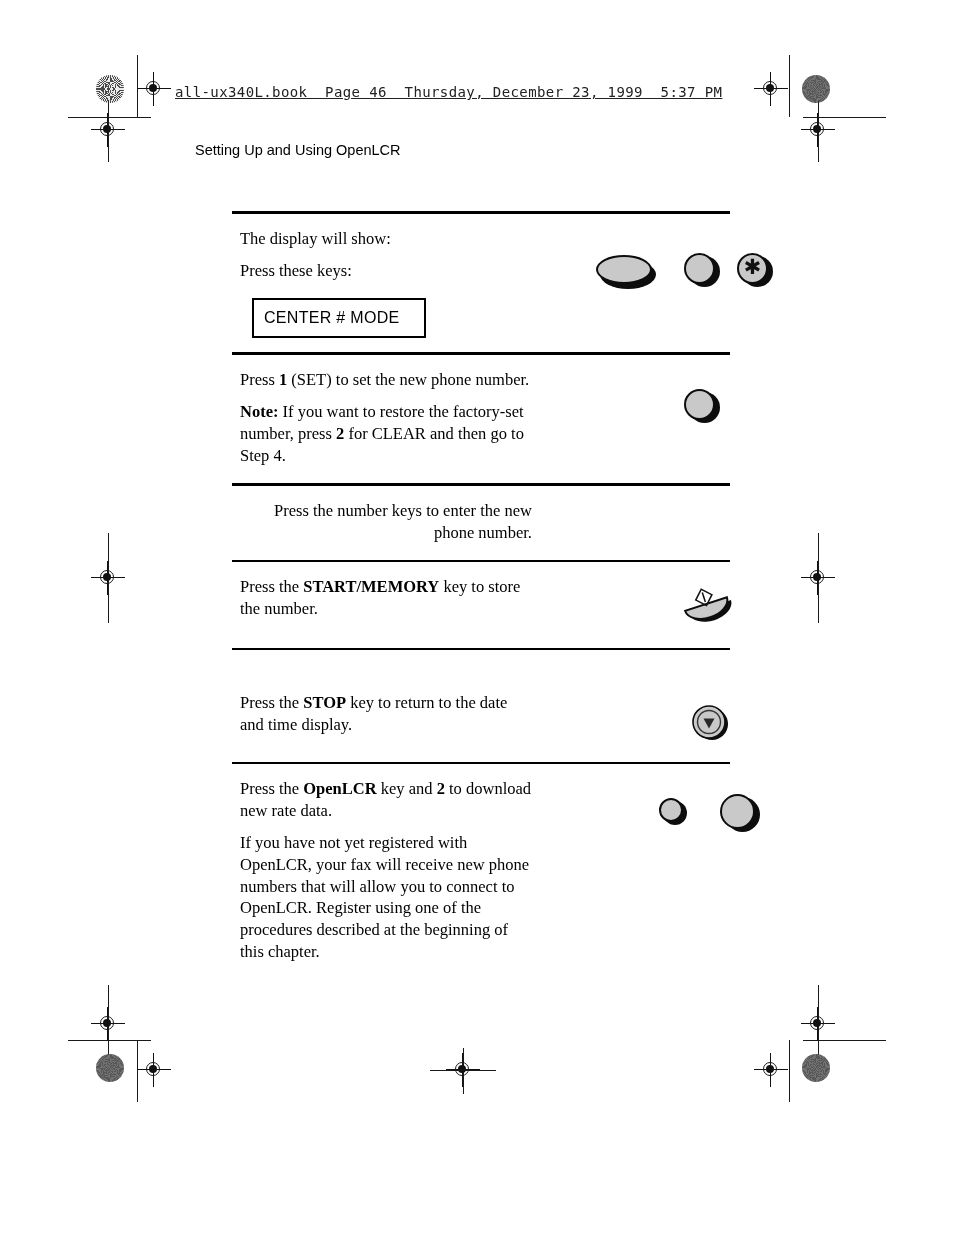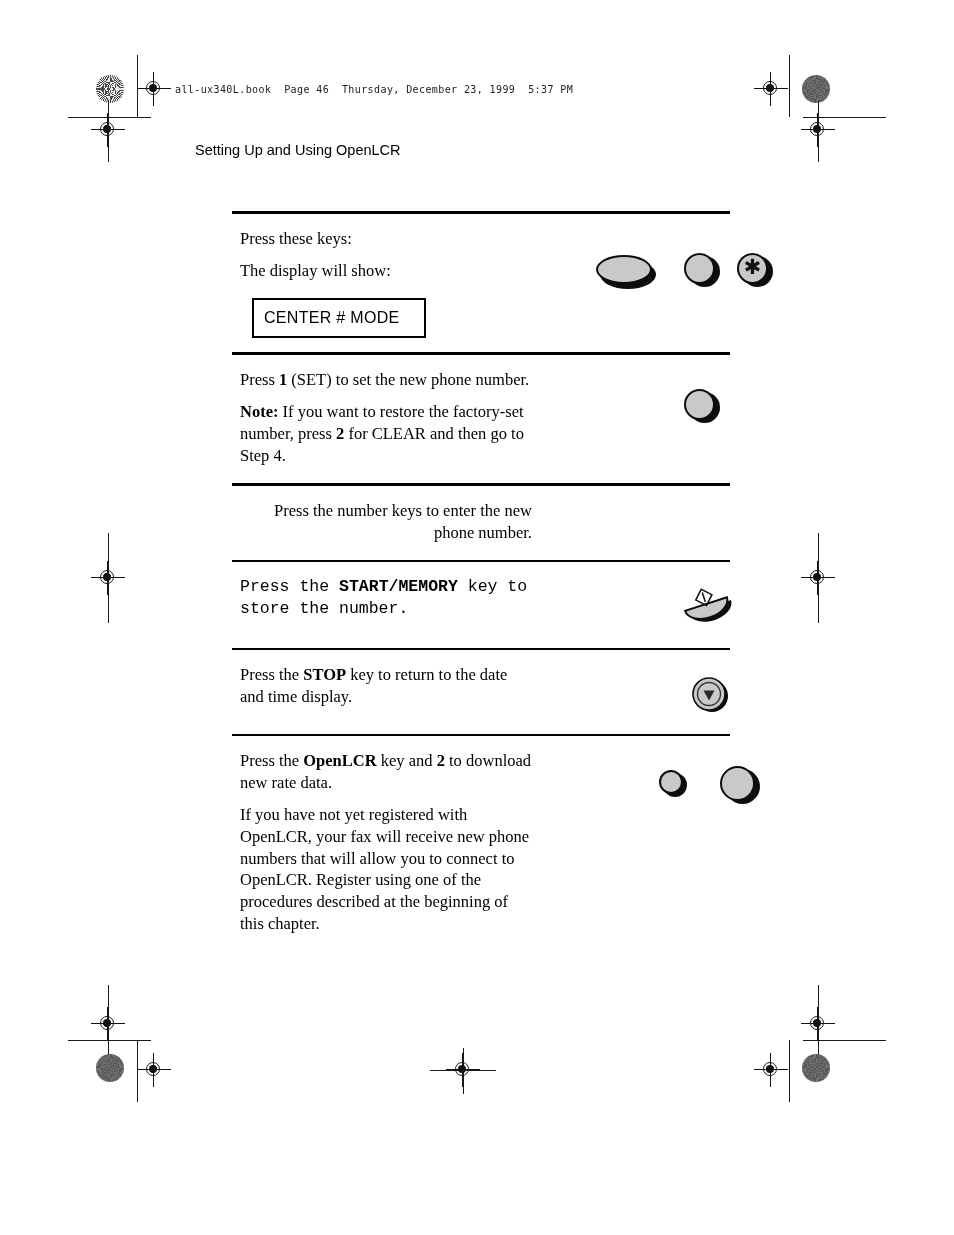--- a/index.html
+++ b/index.html
@@ -64,24 +64,25 @@
     background: #4a4a4a;
     background-image:
       repeating-conic-gradient(from 0deg, #3a3a3a 0deg 3deg, #5a5a5a 3deg 6deg);
   }
 
   
   .filestamp {
     position: absolute;
     left: 175px; top: 84px;
     font-family: "DejaVu Sans Mono", "Liberation Mono", monospace;
-    font-size: 10px;
+    font-size: 14px;
     letter-spacing: .4px;
     color: #222;
     white-space: pre;
+    text-decoration: underline;
   }
   .running-head {
     position: absolute;
     left: 195px; top: 142px;
     font-family: "Liberation Sans", "DejaVu Sans", sans-serif;
     font-size: 14.5px;
     color: #000;
   }
 
   
@@ -282,22 +283,22 @@
 </div>
 
 <div class="filestamp">all-ux340L.book  Page 46  Thursday, December 23, 1999  5:37 PM</div>
 <div class="running-head">Setting Up and Using OpenLCR</div>
 
 <div class="steps">
 
   <div class="rule-thick"></div>
   <div class="step">
     <div class="step-text">
+      <p class="para">The display will show:</p>
       <p class="para">Press these keys:</p>
-      <p class="para">The display will show:</p>
       <div class="lcd">CENTER # MODE</div>
     </div>
     <div class="step-keys">
 
       <div class="key key-oval" style="left:64px; top:41px;">
         <div class="shadow"></div>
           <div class="cap"></div>
       </div>
 
       <div class="key key-round" style="left:152px; top:39px;">
@@ -329,21 +330,21 @@
 
   <div class="rule-thick"></div>
   <div class="step" style="min-height:70px;text-align:right;">
     <div class="step-text">
       <p class="para">Press the number keys to enter the new phone number.</p>
     </div>
     <div class="step-keys"></div>
   </div>
 
   <div class="rule-thin"></div>
-  <div class="step" style="min-height:86px;font-family:Liberation Mono, monospace;">
+  <div class="step" style="min-height:86px;">
     <div class="step-text">
       <p class="para"><span>Press the </span><b>START/MEMORY</b><span> key to store the number.</span></p>
     </div>
     <div class="step-keys">
       <div class="key key-start" style="left:146px; top:22px;">
         <svg width="58" height="46" viewBox="0 0 58 46">
 
           <path d="M6,20 A22,14 0 0 0 50,20 L50,20 Z" transform="rotate(-18 28 20) translate(3,4)" fill="#0d0d0d"></path>
 
           <path d="M6,20 A22,14 0 0 0 50,20 L50,20 Z" transform="rotate(-18 28 20)" fill="#c9c9c9" stroke="#0d0d0d" stroke-width="2"></path>
@@ -351,21 +352,21 @@
           <g transform="rotate(-18 28 20) translate(28,13)">
             <rect x="-6" y="-6" width="12" height="12" transform="rotate(45)" fill="none" stroke="#111" stroke-width="1.5"></rect>
             <line x1="0" y1="-5" x2="0" y2="5" stroke="#111" stroke-width="1.5"></line>
           </g>
         </svg>
       </div>
     </div>
   </div>
 
   <div class="rule-thin"></div>
-  <div class="step" style="min-height:84px;">
+  <div class="step" style="min-height:84px;margin-top:28px;">
     <div class="step-text">
       <p class="para"><span>Press the </span><b>STOP</b><span> key to return to the date and time display.</span></p>
     </div>
     <div class="step-keys">
       <div class="key key-stop" style="left:158px; top:25px;">
         <svg width="42" height="42" viewBox="0 0 42 42">
           <circle cx="22" cy="21" r="16" fill="#0d0d0d"></circle>
           <circle cx="19" cy="19" r="16" fill="#c9c9c9" stroke="#0d0d0d" stroke-width="1.6"></circle>
           <circle cx="19" cy="19" r="11.5" fill="none" stroke="#333" stroke-width="1.4"></circle>
           <path d="M19,25.5 L13.5,15.5 L24.5,15.5 Z" fill="#2a2a2a"></path>

